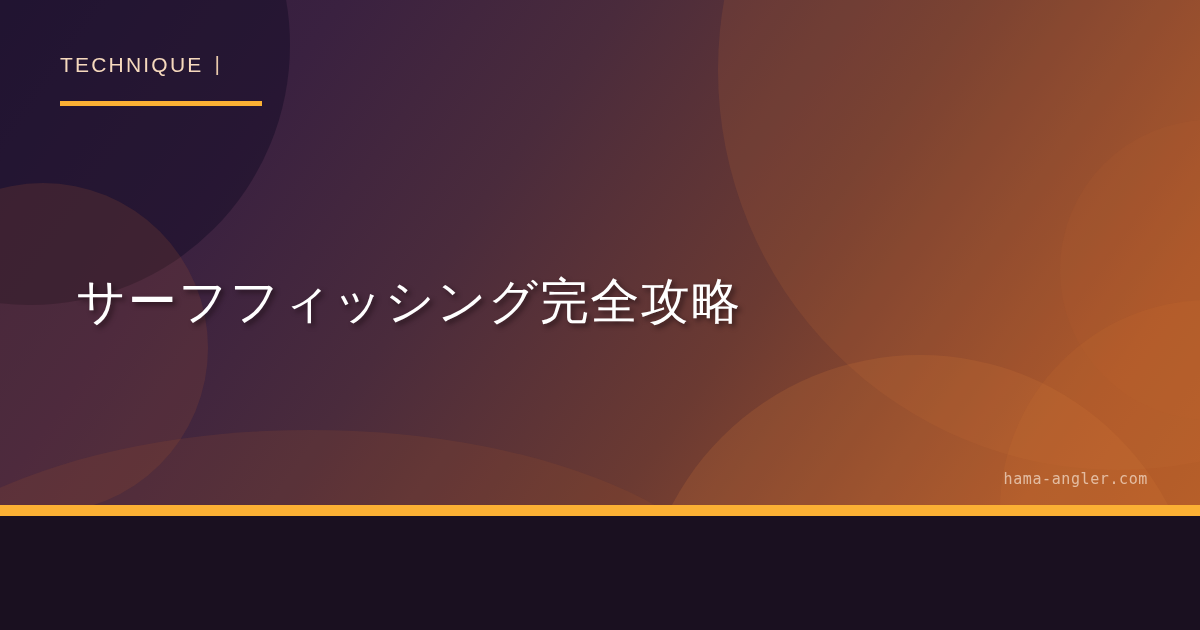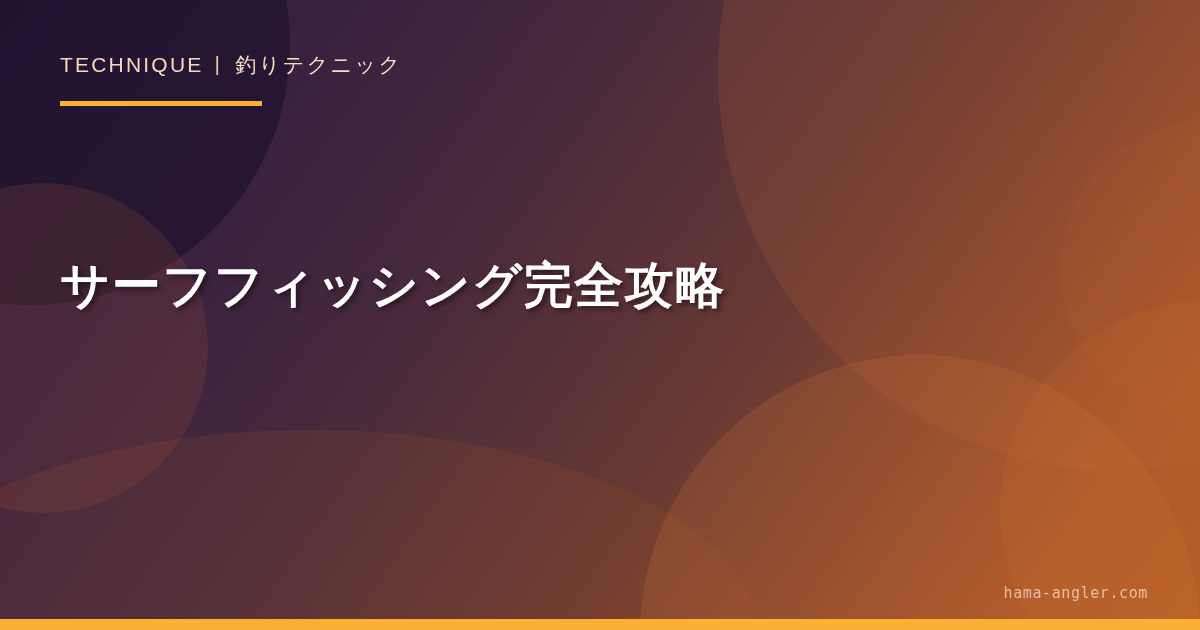--- a/index.html
+++ b/index.html
@@ -8,21 +8,21 @@
     padding: 0;
     background: #1a1020;
   }
   body {
     font-family: "Liberation Sans", "DejaVu Sans", sans-serif;
   }
 
   .card {
     position: relative;
     width: 1200px;
-    height: 630px;
+    height: 516px;
     overflow: hidden;
     background: linear-gradient(125deg,
                 #2d1b3d 0%,
                 #3a2140 22%,
                 #4a2b3c 40%,
                 #6b3a32 62%,
                 #a8552a 88%,
                 #b35c28 100%);
   }
 
@@ -131,24 +131,24 @@
     margin-top: 26px;
     width: 202px;
     height: 5px;
     background: #fbb034;
   }
 
   .title {
     position: absolute;
     left: 60px;
     top: 258px;
-    margin: 0;
+    margin: 16px;
     font-size: 49px;
     line-height: 1.12;
-    font-weight: 700;
+    font-weight: 400;
     color: #ffffff;
     letter-spacing: 1.5px;
     text-shadow: 3px 3px 5px rgba(22, 10, 14, 0.58);
     max-width: 1020px;
   }
 
   .watermark {
     position: absolute;
     right: 52px;
     bottom: 28px;
@@ -182,21 +182,20 @@
     <div class="blob blob-br"></div>
     <div class="blob blob-bc"></div>
   </div>
 
   <div class="content">
 
     <div class="eyebrow-block">
       <div class="eyebrow">
         <span class="eyebrow-label">TECHNIQUE</span>
         <span class="eyebrow-sep">|</span>
-        <span class="eyebrow-jp">釣りテクニック</span>
       </div>
       <div class="eyebrow-rule"></div>
     </div>
 
     <h1 class="title">サーフフィッシング完全攻略</h1>
 
     <div class="watermark">hama-angler.com</div>
 
   </div>
 

